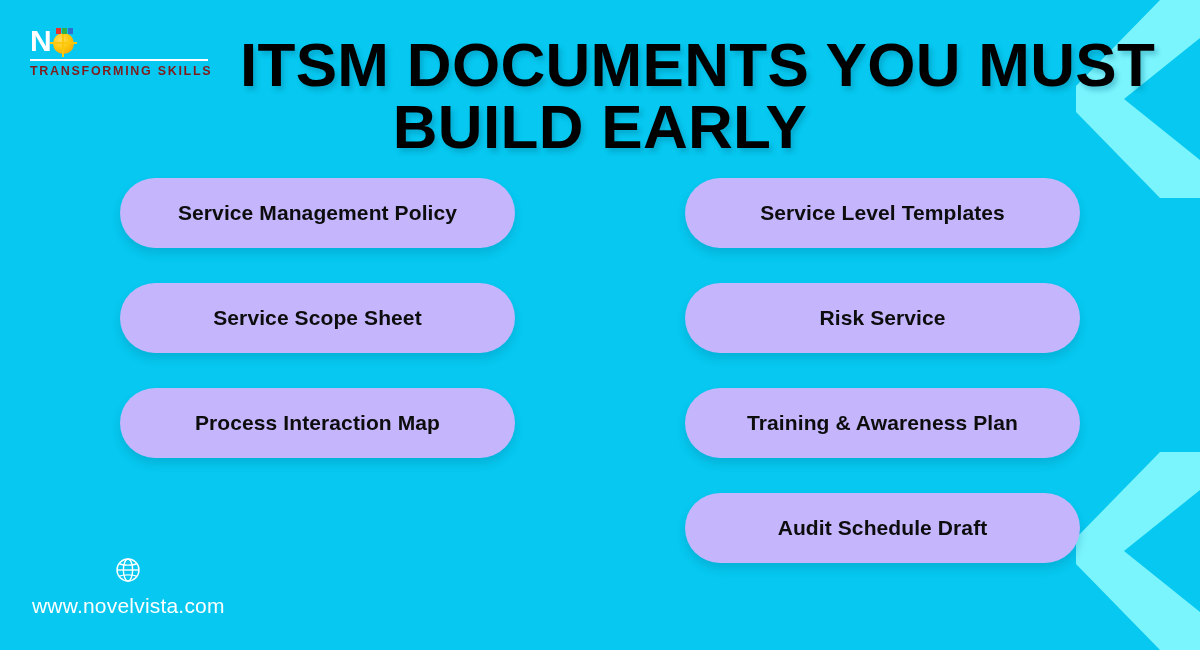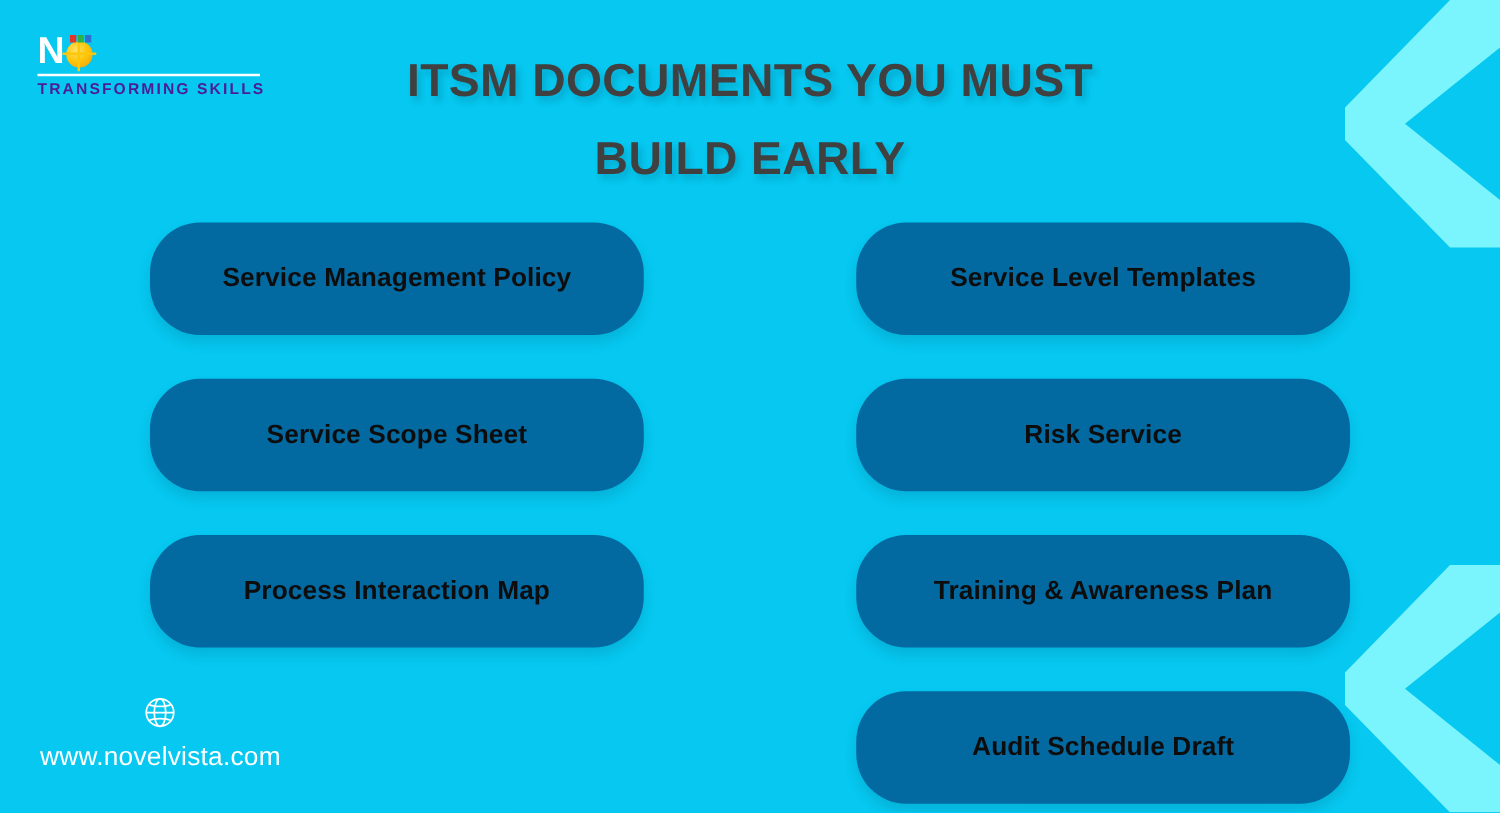--- a/index.html
+++ b/index.html
@@ -95,36 +95,36 @@
   .logo-rule {
     width: 178px;
     height: 2px;
     background: #ffffff;
     margin-top: 3px;
   }
   .logo-tagline {
     margin-top: 3px;
     font-size: 12.5px;
     font-weight: bold;
-    color: #4c1d95;
+    color: #7f1d1d;
     letter-spacing: 1.7px;
     white-space: nowrap;
   }
 
   
   .title {
     position: absolute;
     left: 240px;
     top: 34px;
     width: 720px;
     text-align: center;
-    font-size: 37px;
+    font-size: 62px;
     line-height: 62px;
     font-weight: bold;
-    color: #404040;
+    color: #000000;
     letter-spacing: 0.3px;
     text-shadow: 3px 4px 5px rgba(0, 110, 140, 0.32);
   }
   .title-line { display: block; white-space: nowrap; }
 
   
   .pill-grid {
     position: absolute;
     left: 0;
     top: 178px;
@@ -137,23 +137,23 @@
     margin: 0 auto 35px auto;
   }
   .pill-row-center {
     display: flex;
     justify-content: flex-end;
     width: 960px;
     margin: 0 auto;
   }
   .pill {
     width: 395px;
-    height: 90px;
+    height: 70px;
     border-radius: 40px;
-    background: #0369a1;
+    background: #c4b5fd;
     display: flex;
     align-items: center;
     justify-content: center;
     box-shadow: 0 6px 9px rgba(0, 105, 135, 0.22);
     color: #0d0d0d;
     font-size: 21px;
     font-weight: bold;
     letter-spacing: 0.1px;
     text-align: center;
     white-space: nowrap;

